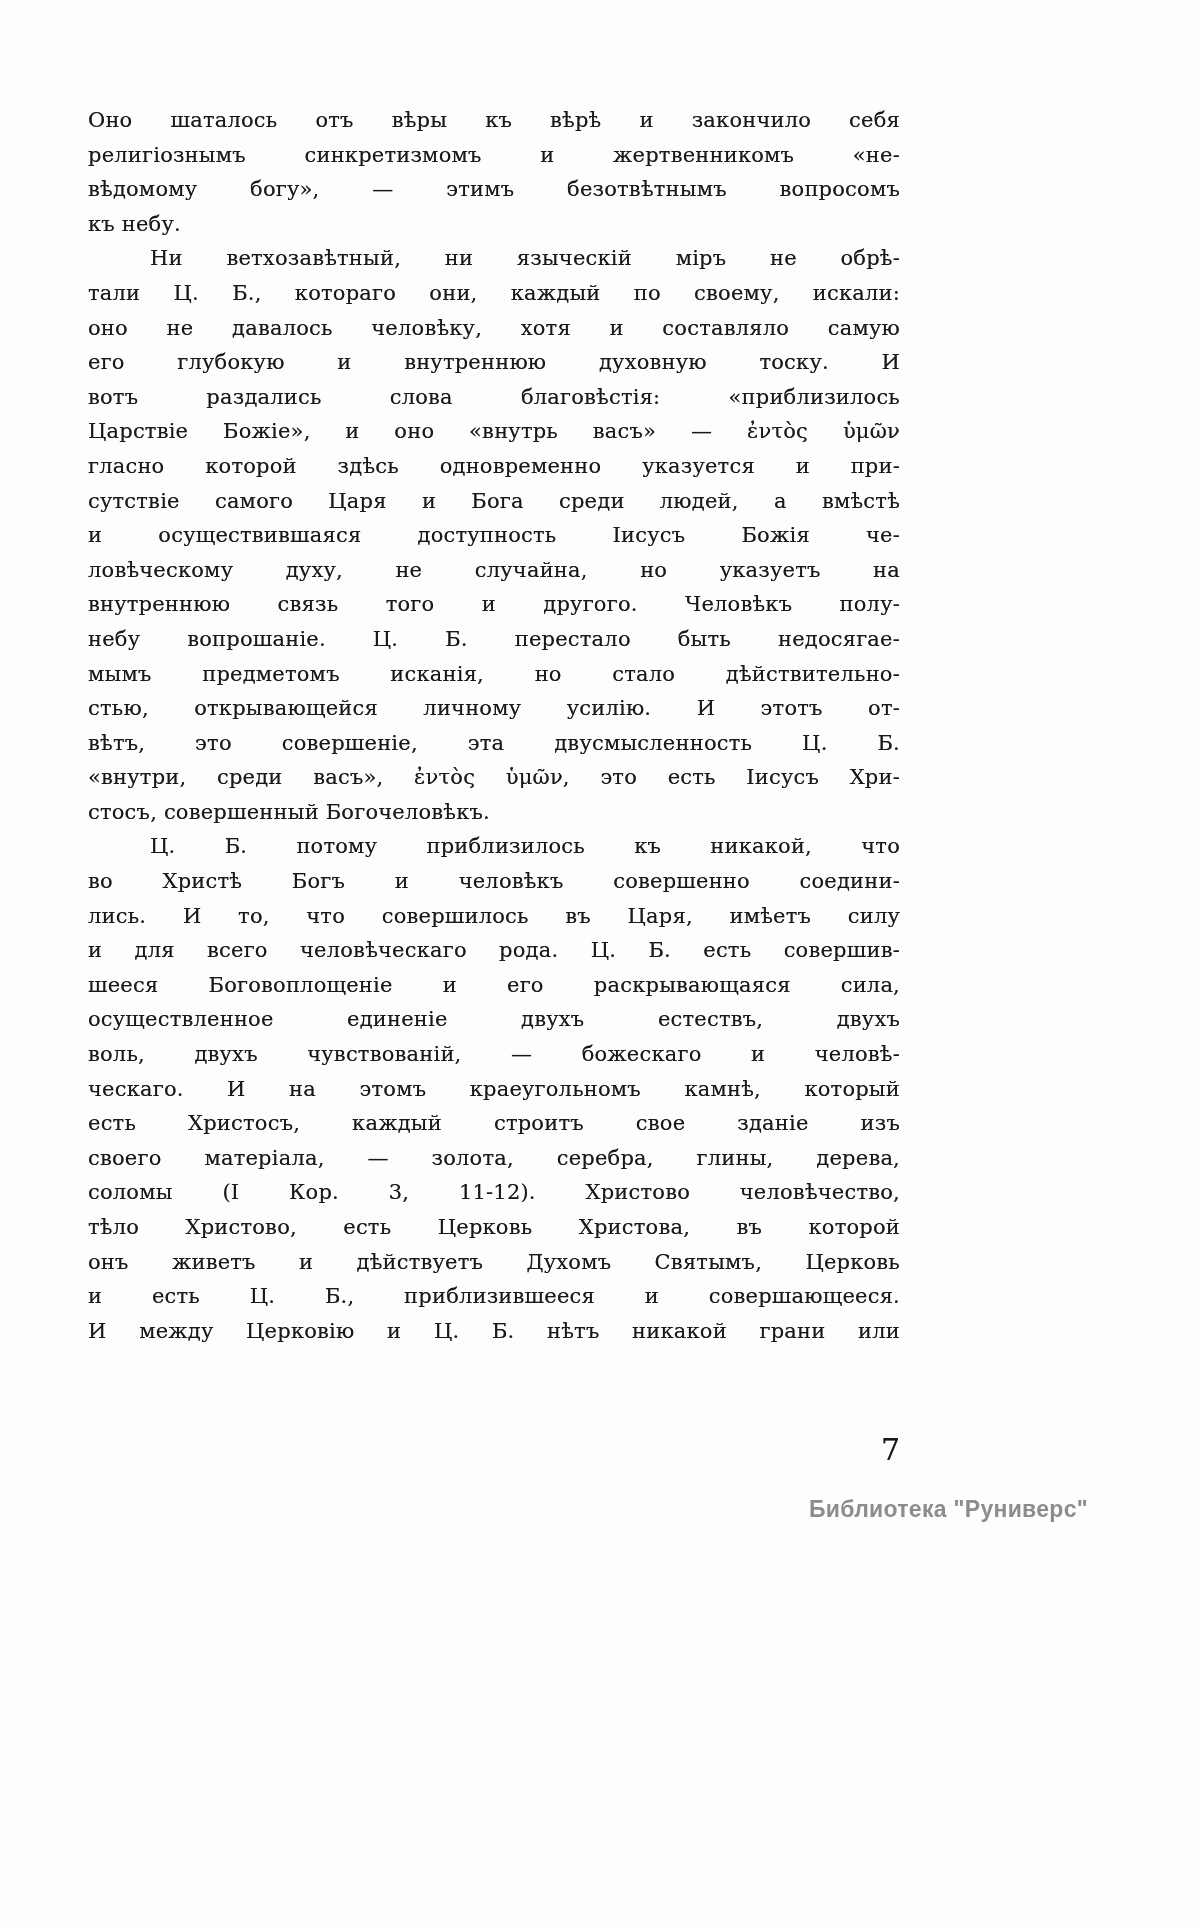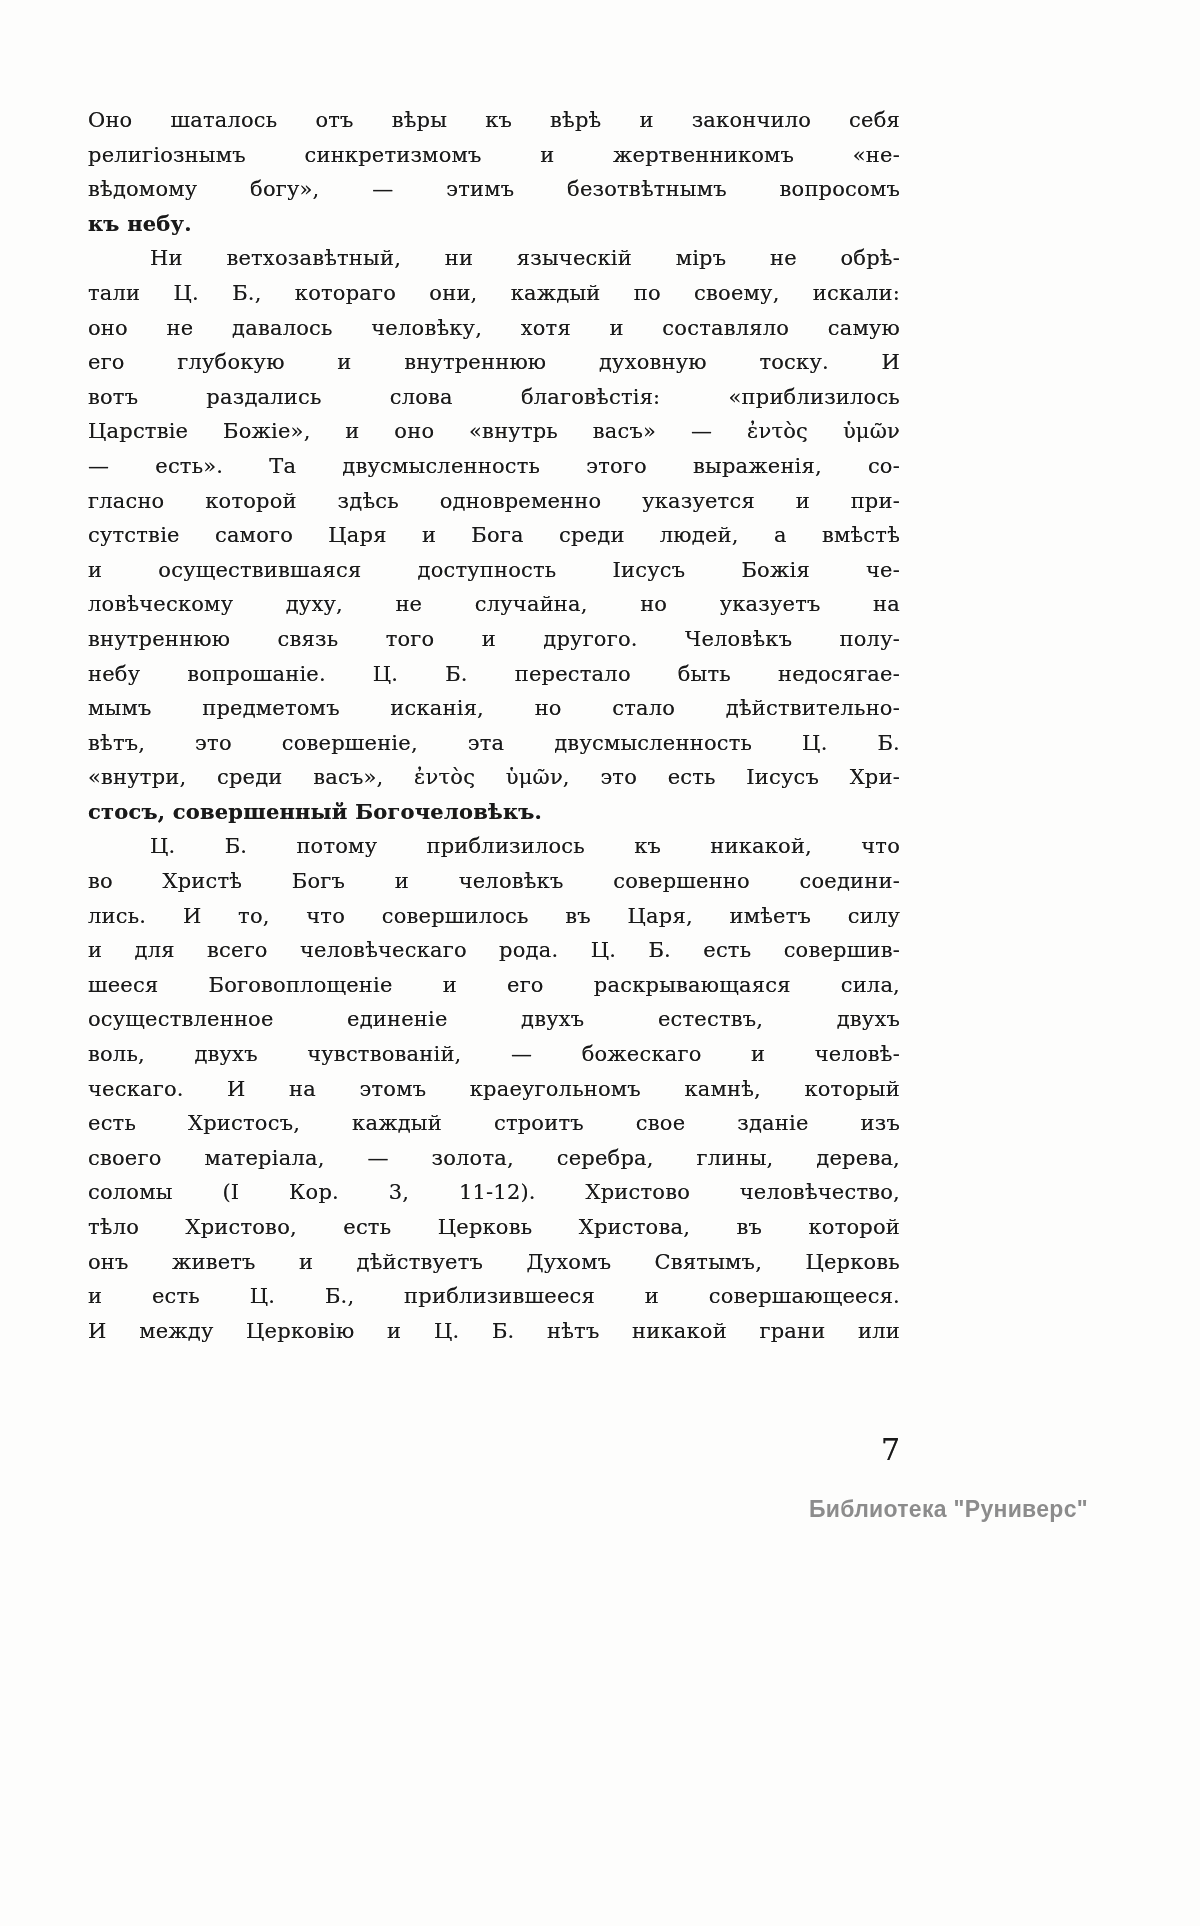--- a/index.html
+++ b/index.html
@@ -28,21 +28,20 @@
     height: 34.6px;
     overflow: hidden;
     text-align: justify;
     text-align-last: justify;
     letter-spacing: 0.2px;
     text-shadow: 0 0 0.4px rgba(0,0,0,0.55);
     white-space: normal;
   }
   .line.last {
     text-align-last: left;
-    font-weight: bold;
   }
   .line.indent {
     padding-left: 62px;
   }
   .it {
   }
   .page-number {
     position: absolute;
     left: 88px;
     width: 812px;
@@ -70,28 +69,28 @@
       <div class="line"><span>Оно шаталось отъ вѣры къ вѣрѣ и закончило себя</span></div>
       <div class="line"><span>религіознымъ синкретизмомъ и жертвенникомъ «не-</span></div>
       <div class="line"><span>вѣдомому богу», — этимъ безотвѣтнымъ вопросомъ</span></div>
       <div class="line last"><span>къ небу.</span></div>
       <div class="line indent"><span>Ни ветхозавѣтный, ни языческій міръ не обрѣ-</span></div>
       <div class="line"><span>тали Ц. Б., котораго они, каждый по своему, искали:</span></div>
       <div class="line"><span>оно </span><span class="it">не давалось</span><span> человѣку, хотя и составляло самую</span></div>
       <div class="line"><span>его глубокую и внутреннюю духовную тоску. И</span></div>
       <div class="line"><span>вотъ раздались слова благовѣстія: «</span><span class="it">приблизилось</span></div>
       <div class="line"><span>Царствіе Божіе», и оно «внутрь васъ» — </span><span class="it">ἐντὸς ὑμῶν</span></div>
-      <div class="line"><span>— есть». Та двусмысленность этого выраженія, со-</span></div>
       <div class="line"><span>гласно которой здѣсь одновременно указуется и при-</span></div>
       <div class="line"><span>сутствіе самого Царя и Бога среди людей, а вмѣстѣ</span></div>
       <div class="line"><span>и осуществившаяся доступность Іисусъ Божія че-</span></div>
       <div class="line"><span>ловѣческому духу, не случайна, но указуетъ на</span></div>
       <div class="line"><span>внутреннюю связь того и другого. Человѣкъ полу-</span></div>
       <div class="line"><span>небу вопрошаніе. Ц. Б. перестало быть недосягае-</span></div>
       <div class="line"><span>мымъ предметомъ исканія, но стало дѣйствительно-</span></div>
+      <div class="line"><span>стью, открывающейся личному усилію. И этотъ от-</span></div>
       <div class="line"><span>вѣтъ, это совершеніе, эта двусмысленность Ц. Б.</span></div>
       <div class="line"><span>«внутри, среди васъ», </span><span class="it">ἐντὸς ὑμῶν</span><span>, это есть Іисусъ Хри-</span></div>
       <div class="line last"><span>стосъ, совершенный Богочеловѣкъ.</span></div>
       <div class="line indent"><span>Ц. Б. потому </span><span class="it">приблизилось</span><span> къ никакой, что</span></div>
       <div class="line"><span>во Христѣ Богъ и человѣкъ совершенно соедини-</span></div>
       <div class="line"><span>лись. И то, что совершилось въ Царя, имѣетъ силу</span></div>
       <div class="line"><span>и для всего человѣческаго рода. Ц. Б. есть совершив-</span></div>
       <div class="line"><span>шееся Боговоплощеніе и его раскрывающаяся сила,</span></div>
       <div class="line"><span>осуществленное единеніе двухъ естествъ, двухъ</span></div>
       <div class="line"><span>воль, двухъ чувствованій, — божескаго и человѣ-</span></div>

